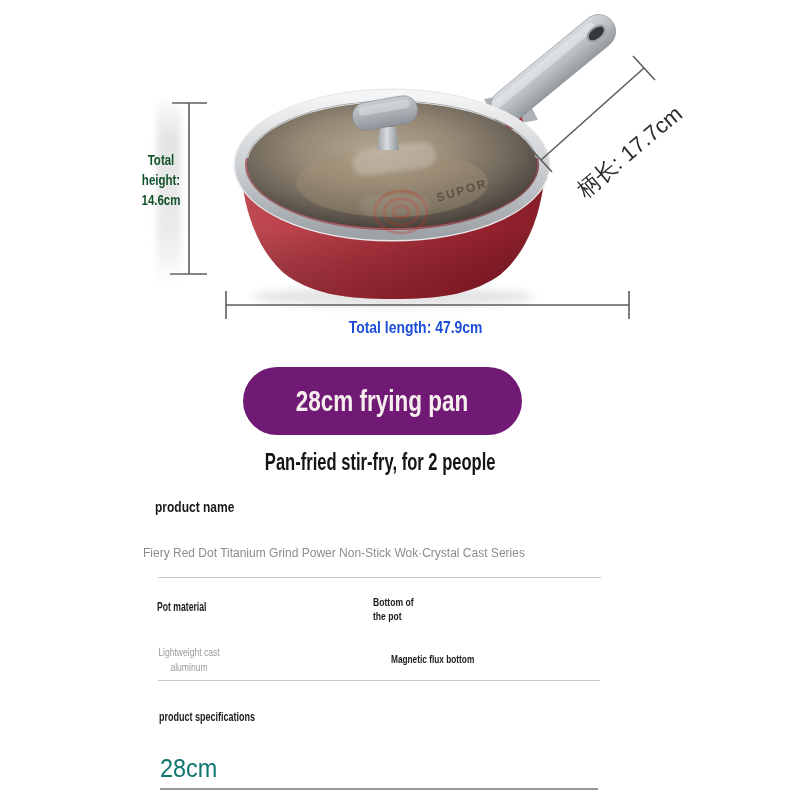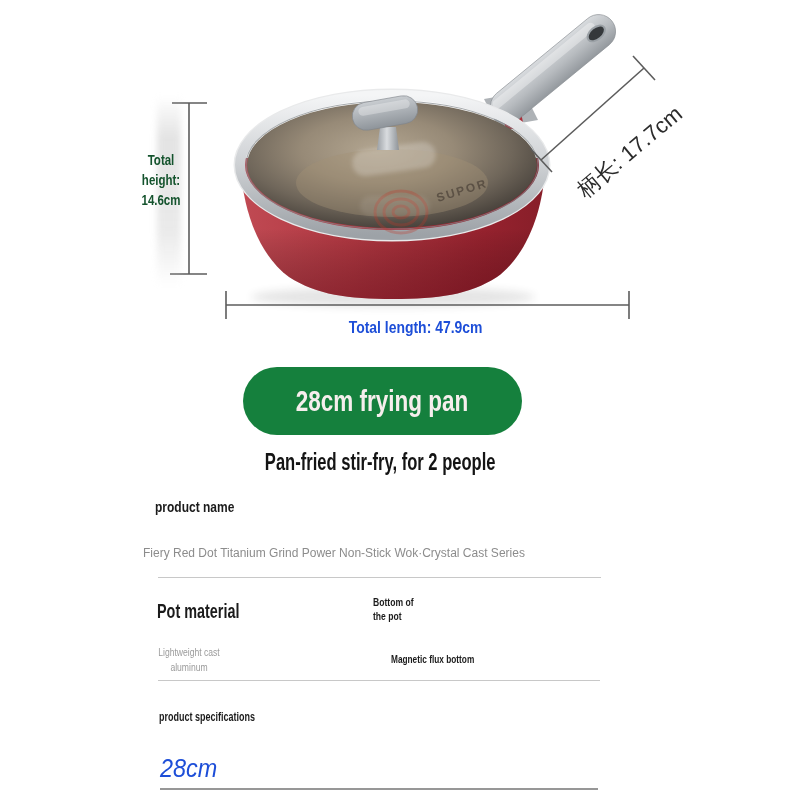--- a/index.html
+++ b/index.html
@@ -36,31 +36,31 @@
     font-size:30px;font-weight:bold;}
 
   #tagline{left:130px;top:449px;width:500px;text-align:center;
     font-size:23px;font-weight:bold;color:#141414;}
 
   #product-name-heading{left:155px;top:498px;font-size:15px;font-weight:bold;}
   #product-name-value{left:143px;top:546px;font-size:12px;color:#8c8c8c;}
 
   .divider{height:1px;background:#c8c8c8;}
   #divider-1{left:158px;top:577px;width:443px;}
-  #pot-material-heading{left:157px;top:600px;font-size:20px;font-weight:bold;}
+  #pot-material-heading{left:157px;top:600px;font-size:12px;font-weight:bold;}
   #bottom-pot-heading{left:362px;top:595px;width:100px;text-align:left;
     font-size:11px;font-weight:bold;line-height:14px;}
   #bottom-pot-heading span{display:block;transform:scaleX(.78);transform-origin:50% 50%;white-space:nowrap;}
   #pot-material-value{left:139px;top:645px;width:100px;text-align:center;
     font-size:11px;color:#9b9b9b;line-height:15px;}
   #pot-material-value span{display:block;transform:scaleX(.78);transform-origin:50% 50%;white-space:nowrap;}
   #bottom-pot-value{left:391px;top:653px;font-size:11.5px;font-weight:bold;}
   #divider-2{left:158px;top:680px;width:442px;}
   #product-specs-heading{left:143px;top:710px;font-size:12.5px;font-weight:bold;padding-left:16px;}
-  #size-value{left:160px;top:753px;font-size:26px;color:#1d4ed8;font-style:italic;}
+  #size-value{left:160px;top:753px;font-size:26px;color:#0f766e;}
   #divider-3{left:160px;top:788px;width:438px;height:2px;background:#979797;}
 </style>
 </head>
 <body>
 
 <svg id="pan-svg" width="800" height="345" viewBox="0 0 800 345" aria-hidden="true">
   <defs>
     <linearGradient id="bodyGrad" x1="0" y1="0" x2="1" y2="0">
       <stop offset="0" stop-color="#c04a53"></stop>
       <stop offset="0.35" stop-color="#b23842"></stop>
@@ -180,21 +180,21 @@
   <span>height:</span>
   <span>14.6cm</span>
 </div>
 
 <div id="handle-label" class="abs nowrap">柄长: 17.7cm</div>
 
 <div id="length-label" class="abs">
   <span class="cx-c" style="--sx:.82">Total length: 47.9cm</span>
 </div>
 
-<div id="size-badge" class="abs" style="background: #15803d; color: rgb(246, 238, 237);">
+<div id="size-badge" class="abs" style="background: #701a75; color: rgb(246, 238, 237);">
   <span class="cx-c" style="--sx:.75">28cm frying pan</span>
 </div>
 
 <div id="tagline" class="abs">
   <span class="cx-c" style="--sx:.72">Pan-fried stir-fry, for 2 people</span>
 </div>
 
 <div id="product-name-heading" class="abs">
   <span class="cx" style="--sx:.8">product name</span>
 </div>

